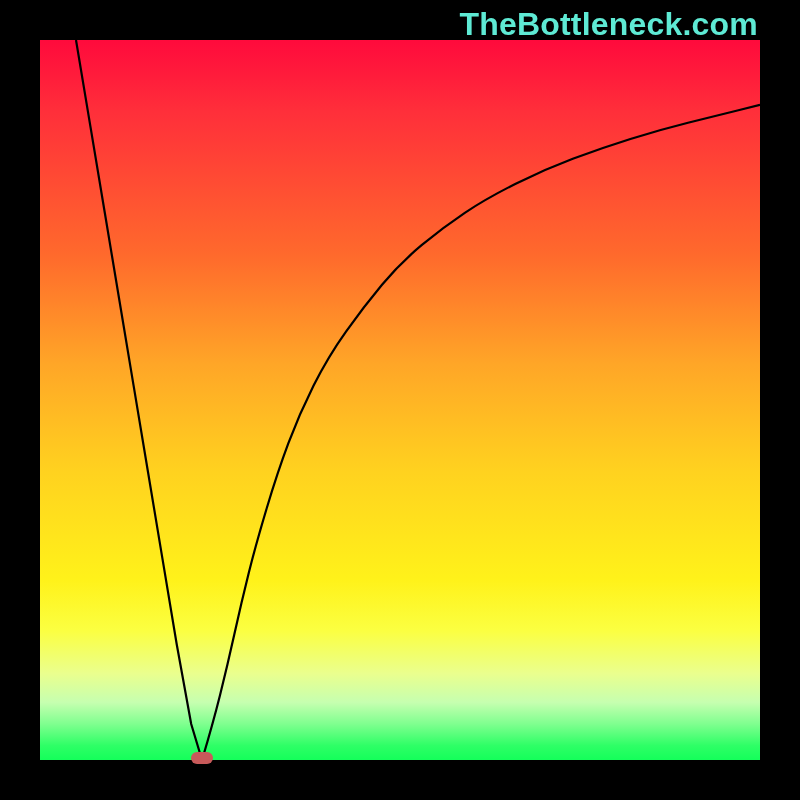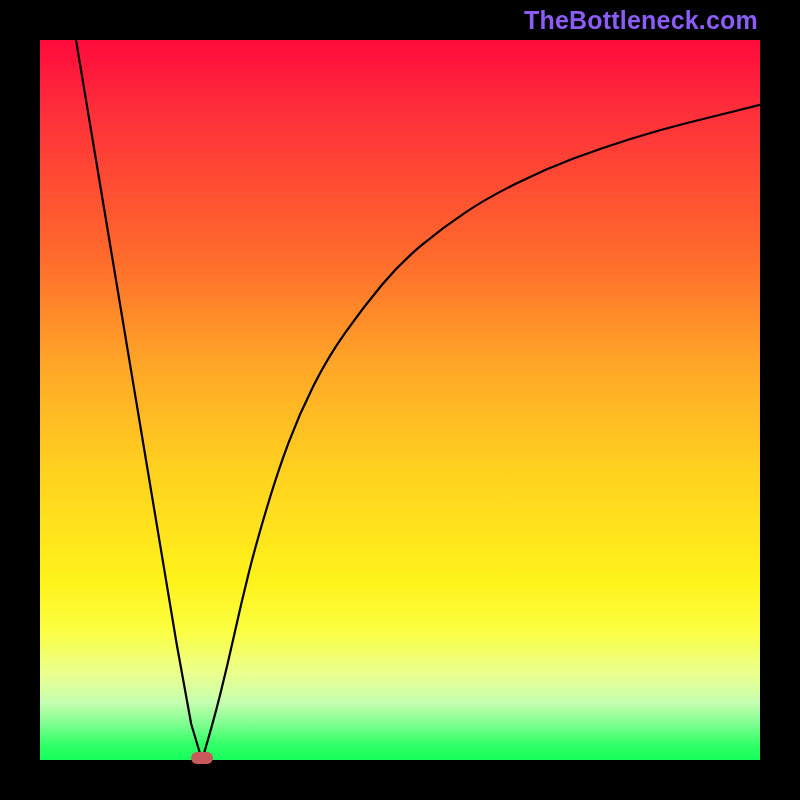--- a/index.html
+++ b/index.html
@@ -37,22 +37,22 @@
       #c6ffb0 92%,
       #7fff8f 95%,
       #2eff66 98%,
       #14ff5a 100%
     );
   }
   .watermark {
     position: absolute;
     top: 6px;
     right: 42px;
-    color: #8b5cf6;
-    font-size: 25px;
+    color: #5eead4;
+    font-size: 32px;
     font-weight: 600;
     letter-spacing: 0.2px;
     user-select: none;
   }
   svg.curve {
     position: absolute;
     left: 0;
     top: 0;
     width: 720px;
     height: 720px;

